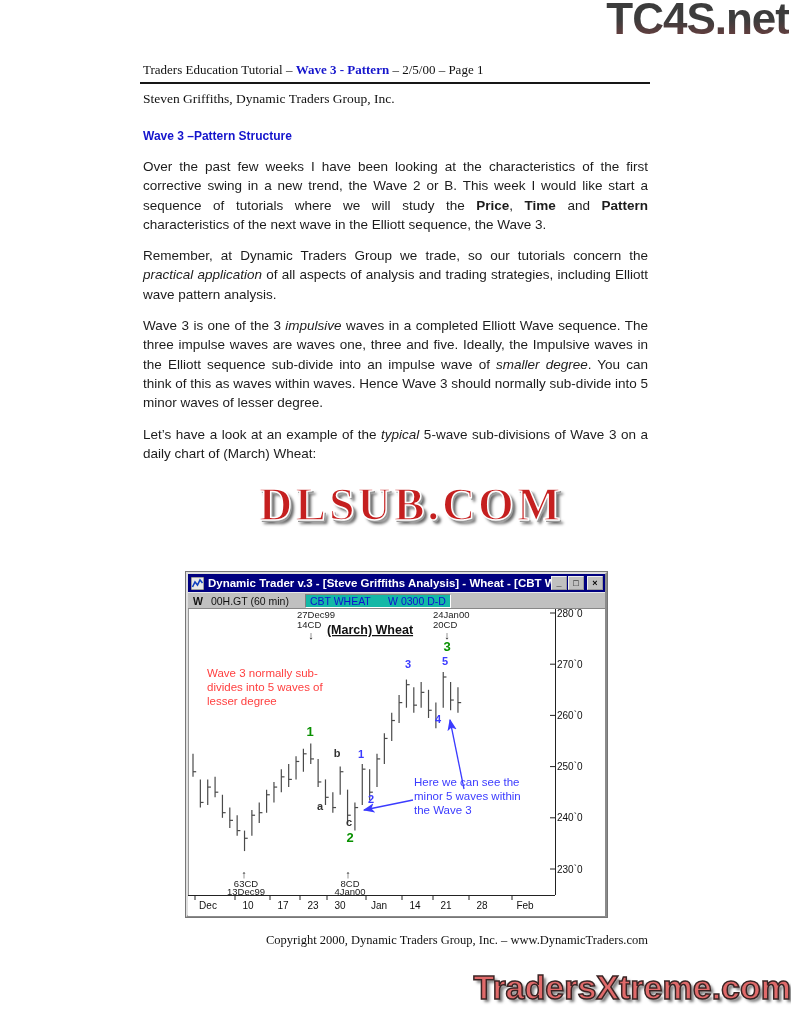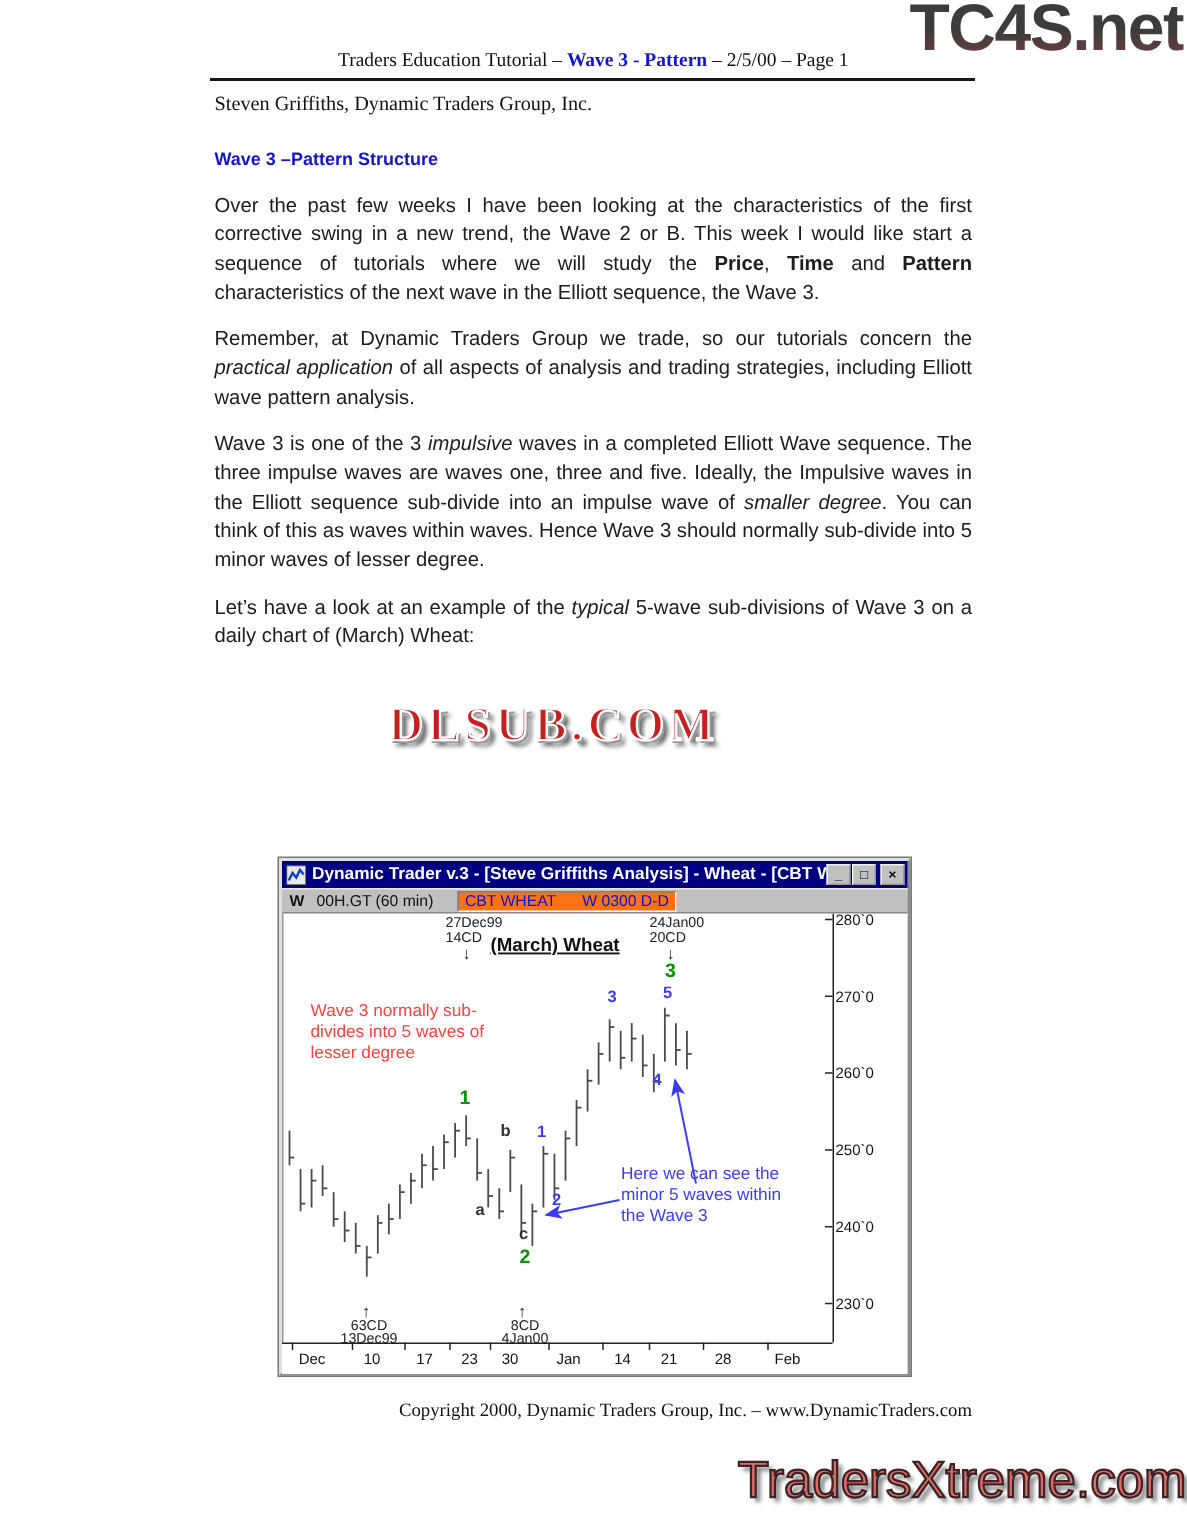--- a/index.html
+++ b/index.html
@@ -1,41 +1,41 @@
 <!DOCTYPE html>
 <html><head>
 <meta charset="utf-8">
 <style>
   html,body{margin:0;padding:0}
   body{
     width:791px;height:1024px;position:relative;background:#fff;overflow:hidden;
     font-family:"Liberation Sans",sans-serif;color:#1c1c1c;
   }
   .content{position:absolute;left:143px;top:0;width:505px}
-  .page-header{margin-top:32px;text-align:center;font-family:"Liberation Serif",serif;font-size:13px;color:#111}
+  .page-header{margin-top:62px;text-align:left;font-family:"Liberation Serif",serif;font-size:13px;color:#111}
   .rule{margin-top:4px;border-bottom:2px solid #161616;margin-left:-3px;margin-right:-2px}
   h1{margin:25px 0 0;font-family:"Liberation Serif",serif;font-style:italic;font-weight:bold;font-size:30px;color:#2222cc;letter-spacing:.5px}
   .byline{margin-top:7px;font-family:"Liberation Serif",serif;font-size:13.5px;color:#111}
   h2{margin:22px 0 0;font-size:12px;color:#1414cc;font-weight:bold}
   p.body{margin:12px 0 0;font-size:13.5px;line-height:19.3px;text-align:justify}
   p.body:first-of-type{margin-top:14px}
 
   
   .wm-top{
     position:absolute;top:-6px;right:2px;font-size:44px;font-weight:bold;letter-spacing:-1px;
     background:linear-gradient(#3c3c3c 52%,#7a4040);-webkit-background-clip:text;background-clip:text;
     color:transparent;
   }
   .wm-mid{
-    position:absolute;left:259px;top:464px;font-family:"Liberation Serif",serif;font-weight:bold;
-    font-size:32px;letter-spacing:3px;color:#c51f1f;-webkit-text-stroke:1.5px #fff;
+    position:absolute;left:259px;top:478px;font-family:"Liberation Serif",serif;font-weight:bold;
+    font-size:46px;letter-spacing:3px;color:#c51f1f;-webkit-text-stroke:1.5px #fff;
     text-shadow:2px 2px 0 #9a9a9a,4px 4px 3px #666;
   }
   .wm-bottom{
-    position:absolute;top:968px;right:0;font-size:34px;font-weight:normal;letter-spacing:0;
+    position:absolute;top:968px;right:0;font-size:34px;font-weight:bold;letter-spacing:0;
     color:#e06a6a;-webkit-text-stroke:1.5px #3a2424;
     text-shadow:0 0 2px #fff,3px 3px 3px #777;
   }
 
   .copyright{position:absolute;left:143px;top:933px;width:505px;text-align:right;
     font-family:"Liberation Serif",serif;font-size:12.5px;color:#111}
 
   
   .dt-window{position:absolute;left:186px;top:572px;width:421px;height:345px;
     background:#c0c0c0;border:2px outset #dfdfdf;box-shadow:0 0 0 1px #777;box-sizing:border-box}
@@ -43,21 +43,21 @@
   .dt-appicon{width:13px;height:13px;flex:0 0 auto;margin-left:1px}
   .dt-title{color:#fff;font-weight:bold;font-size:11.5px;margin-left:4px;white-space:nowrap;overflow:hidden}
   .dt-buttons{margin-left:auto;display:flex;gap:1px}
   .dt-buttons button{width:16px;height:14px;background:#c0c0c0;border:1px outset #eee;
     font-size:9px;font-weight:bold;line-height:10px;padding:0;color:#000;font-family:"Liberation Sans",sans-serif}
   .dt-buttons .close{margin-left:2px}
   .dt-toolbar{height:16px;background:#c0c0c0;display:flex;align-items:center;font-size:10.5px;color:#111;
     border-top:1px solid #e8e8e8;box-sizing:border-box}
   .tb-w{margin-left:5px;font-weight:bold}
   .tb-tf{margin-left:8px}
-  .tb-symbol{margin-left:16px;background:#f97316;border:1px solid;border-color:#808080 #fff #fff #808080;
+  .tb-symbol{margin-left:16px;background:#14b8a6;border:1px solid;border-color:#808080 #fff #fff #808080;
     color:#1010d0;padding:0 4px;font-size:10.5px;white-space:pre;height:12px;line-height:12px}
   .dt-client{position:relative;background:#fff;height:307px;border-top:1px solid #888;box-sizing:content-box}
   .dt-client svg{display:block;font-family:"Liberation Sans",sans-serif}
 </style>
 </head>
 <body>
 
 <div class="wm-top">TC4S.net</div>
 
 <div class="content">

